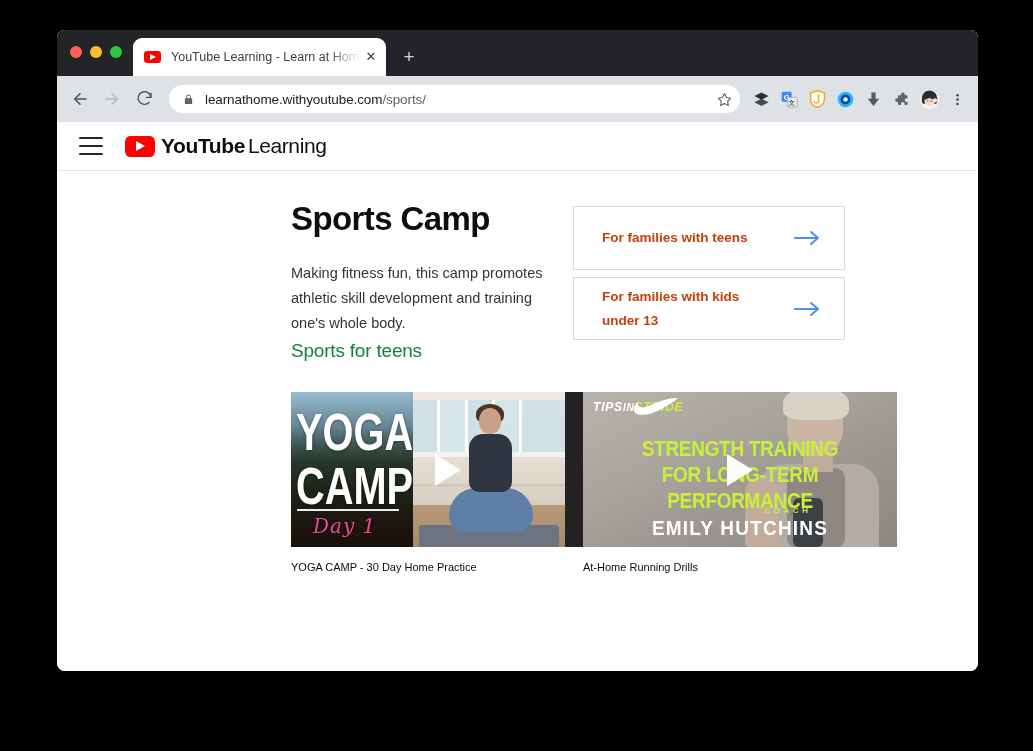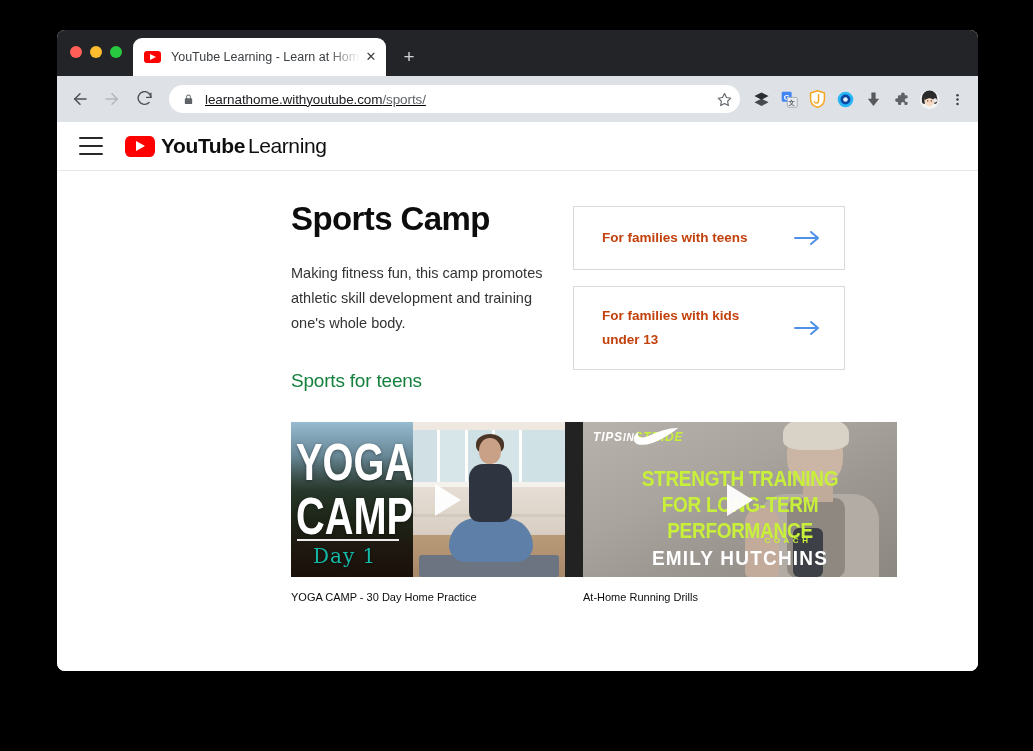--- a/index.html
+++ b/index.html
@@ -92,21 +92,20 @@
   }
 
   
   #toolbar {
     height: 46px;
     background: #dee1e6;
     display: flex;
     align-items: center;
     padding: 0 8px;
     gap: 2px;
-    text-decoration: underline;
   }
   .nav-btn {
     width: 30px; height: 30px;
     display: flex; align-items: center; justify-content: center;
     color: #4e5256;
     cursor: pointer;
     flex: 0 0 auto;
   }
   .nav-btn.disabled { color: #b4b7ba; }
   .nav-btn svg { display: block; }
@@ -228,21 +227,21 @@
   .audience-card {
     border: 1px solid #d9d9d9;
     display: flex;
     align-items: center;
     justify-content: space-between;
     padding: 0 24px 0 28px;
     cursor: pointer;
     background: #fff;
   }
   .audience-card.one { height: 64px; }
-  .audience-card.two { height: 84px; margin-top: 16px; padding-left: 28px; }
+  .audience-card.two { height: 63px; margin-top: 7px; padding-left: 28px; }
   .audience-card .label {
     font-size: 13.5px;
     font-weight: 700;
     color: #c2410c;
     line-height: 24px;
     width: 150px;
   }
   .arrow-icon { flex: 0 0 auto; display:block; }
 
   #section-title {
@@ -352,22 +351,23 @@
     text-shadow: 0 1px 3px rgba(0,0,0,.4);
   }
   #thumb-yoga .yoga-word.two { margin-top: 14px; }
   #thumb-yoga .yoga-rule {
     position:absolute; left:6px; top:117px; width:102px; height:2px;
     background:#fff; z-index:5; opacity:.92;
   }
   #thumb-yoga .yoga-day {
     position:absolute; left:22px; top:122px; z-index:5;
     font-family: "DejaVu Serif", serif;
+    font-style: italic;
     font-size: 20px;
-    color: #14b8a6;
+    color: #ec4899;
     letter-spacing: 1px;
     text-shadow: 0 1px 3px rgba(0,0,0,.45);
   }
 
   
   #thumb-nike {
     background: linear-gradient(155deg,#b7b2ab 0%, #a9a49d 38%, #9d9791 62%, #8d8781 100%);
   }
   #thumb-nike .athlete {
     position:absolute; right:6px; top:0; width:150px; height:100%;

